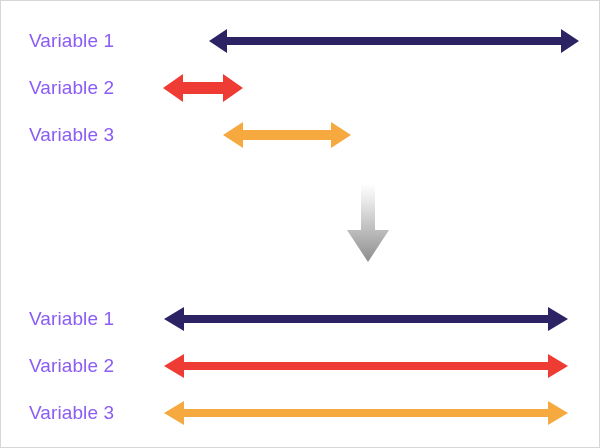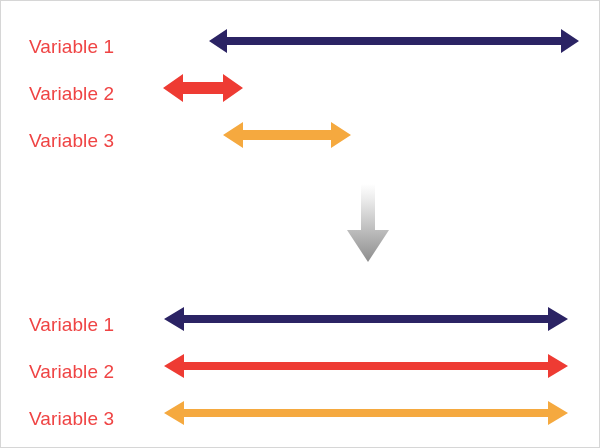--- a/index.html
+++ b/index.html
@@ -27,25 +27,25 @@
 
   .row {
     position: absolute;
     left: 0;
     width: 600px;
     height: 40px;
   }
   .row-label {
     position: absolute;
     left: 28px;
-    top: 6px;
+    top: 0;
     height: 40px;
     line-height: 40px;
     font-size: 19px;
-    color: #ef4444;
+    color: #8b5cf6;
     letter-spacing: 0.1px;
     white-space: nowrap;
   }
   .arrow-wrap {
     position: absolute;
     top: 0;
     height: 40px;
   }
   .arrow-svg {
     display: block;

